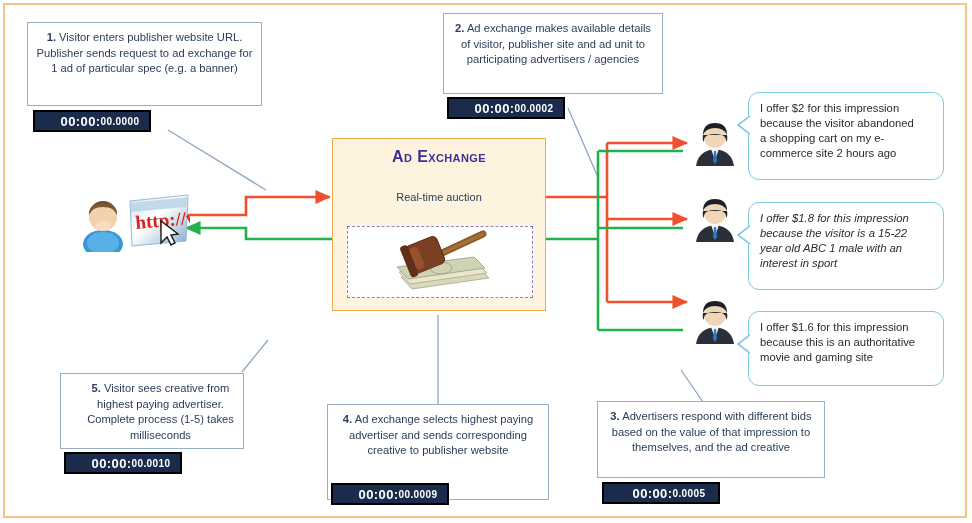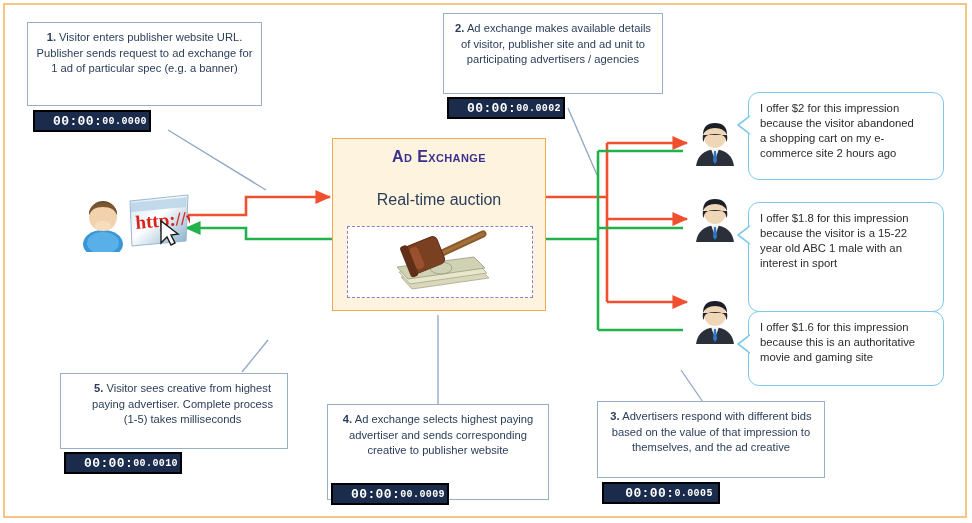--- a/index.html
+++ b/index.html
@@ -19,34 +19,34 @@
   
   .callout{position:absolute;box-sizing:border-box;
            border:1px solid #97afc9;background:#ffffff;
            color:#2b3d59;font-size:11.2px;line-height:15.5px;
            text-align:center;padding:7px 6px 6px 6px;}
   .callout b{font-weight:bold;}
 
   
   .badge{position:absolute;box-sizing:border-box;
          background:#1b2b4b;border:2px solid #000000;
-         color:#ffffff;font-family:Liberation Mono, monospace;
+         color:#ffffff;font-family:Liberation Sans, sans-serif;
          letter-spacing:.4px;display:flex;align-items:center;justify-content:center;
          height:22px;padding-left:16px;}
   .badge .big{font-size:13px;font-weight:bold;}
   .badge .small{font-size:10px;font-weight:bold;}
 
   
   #adx{position:absolute;left:332px;top:138px;width:214px;height:173px;
        box-sizing:border-box;border:1.5px solid #f0a94c;background:#fdf3df;}
   #adx-title{position:absolute;left:0;top:9px;width:100%;text-align:center;
              color:#3b2f8f;font-size:16px;font-weight:bold;
              font-variant:small-caps;letter-spacing:.4px;}
   #adx-sub{position:absolute;left:0;top:52px;width:100%;text-align:center;
-           color:#2b3d59;font-size:16px;}
+           color:#2b3d59;font-size:11px;}
   #auction-box{position:absolute;left:14px;top:87px;width:186px;height:72px;
                box-sizing:border-box;border:1px dashed #8e7fc4;background:#ffffff;}
 
   
   .gavel-wrap{position:absolute;left:0;top:0;width:186px;height:72px;}
 
   
   .bubble{position:absolute;box-sizing:border-box;
           border:1.6px solid #7ec9e8;background:#ffffff;border-radius:11px;
           color:#2b2b2b;font-size:11.3px;line-height:15px;
@@ -194,21 +194,21 @@
   </svg>
 
   <div class="bubble" style="left:748px;top:92px;width:196px;height:88px;">
     <svg class="tail" viewBox="0 0 13 20">
       <path d="M13,1 L1,10 L13,19" fill="#ffffff" stroke="#7ec9e8" stroke-width="1.6"></path>
       <path d="M13,2 L13,18" stroke="#ffffff" stroke-width="2.4"></path>
     </svg>
     <span>I offer $2 for this impression because the visitor abandoned a shopping cart on my e-commerce site 2 hours ago</span>
   </div>
 
-  <div class="bubble" style="left:748px;top:202px;width:196px;height:110px;">
+  <div class="bubble" style="left:748px;top:202px;width:196px;height:88px;font-style:italic;">
     <svg class="tail" viewBox="0 0 13 20">
       <path d="M13,1 L1,10 L13,19" fill="#ffffff" stroke="#7ec9e8" stroke-width="1.6"></path>
       <path d="M13,2 L13,18" stroke="#ffffff" stroke-width="2.4"></path>
     </svg>
     <span>I offer $1.8 for this impression because the visitor is a 15-22 year old ABC 1 male with an interest in sport</span>
   </div>
 
   <div class="bubble" style="left:748px;top:311px;width:196px;height:75px;">
     <svg class="tail" viewBox="0 0 13 20">
       <path d="M13,1 L1,10 L13,19" fill="#ffffff" stroke="#7ec9e8" stroke-width="1.6"></path>
@@ -246,21 +246,21 @@
 
   <div class="callout" style="left:327px;top:404px;width:222px;height:96px;">
     <b>4.</b>
     <span>Ad exchange selects highest paying advertiser and sends corresponding creative to publisher website</span>
   </div>
   <div class="badge" style="left:331px;top:483px;width:118px;">
     <span class="big">00:00:</span>
     <span class="small">00.0009</span>
   </div>
 
-  <div class="callout" style="left:60px;top:373px;width:228px;height:76px;padding-left:23px;">
+  <div class="callout" style="left:60px;top:373px;width:184px;height:76px;padding-left:23px;">
     <b>5.</b>
     <span>Visitor sees creative from highest paying advertiser. Complete process (1-5) takes milliseconds</span>
   </div>
   <div class="badge" style="left:64px;top:452px;width:118px;">
     <span class="big">00:00:</span>
     <span class="small">00.0010</span>
   </div>
 
 </div>
 

